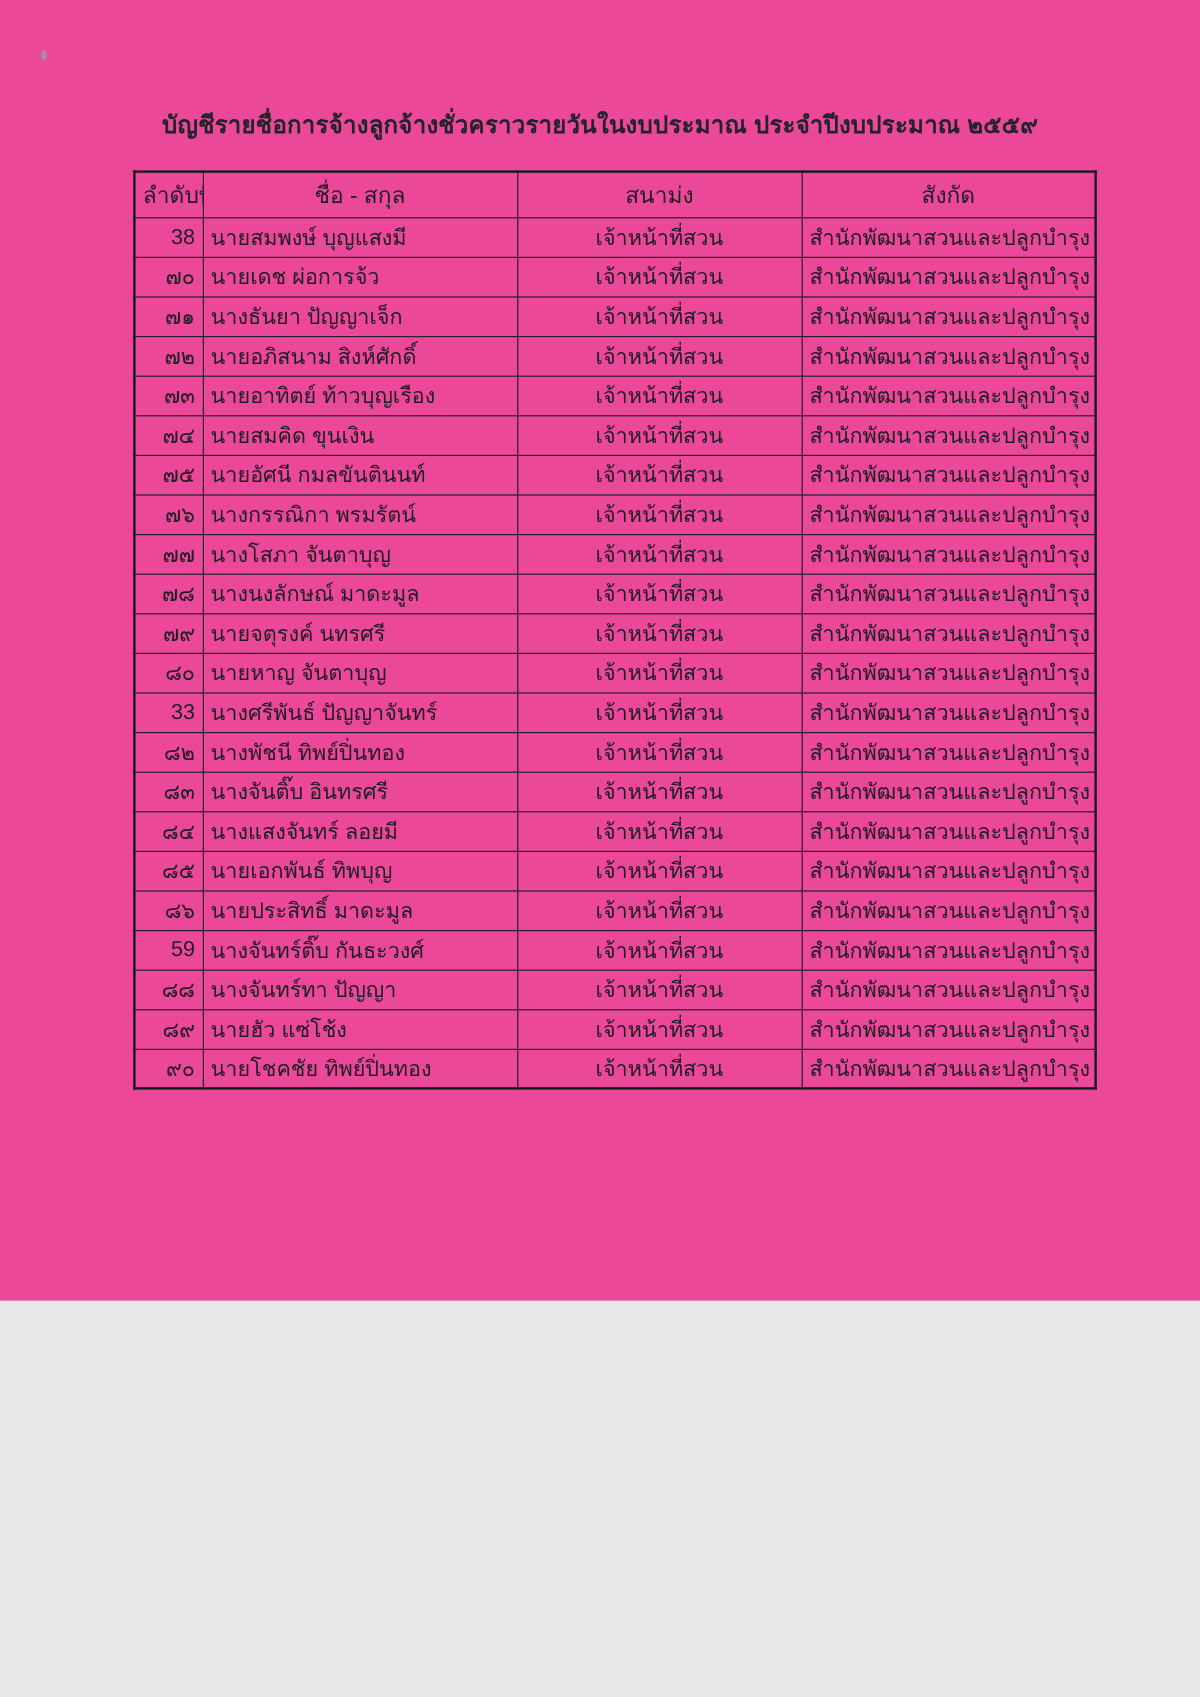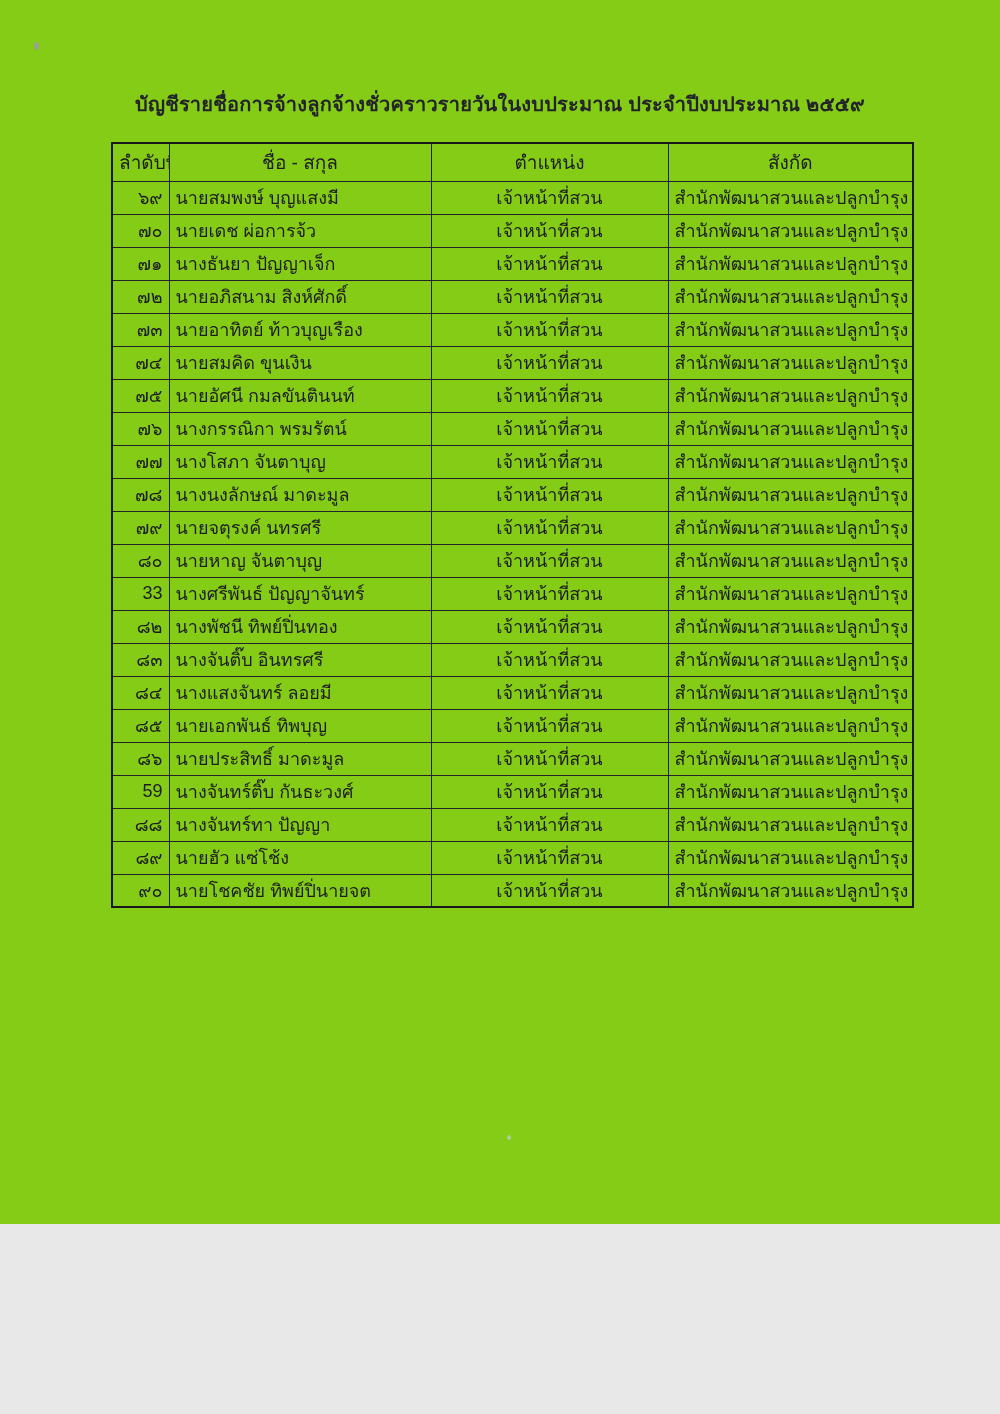--- a/index.html
+++ b/index.html
@@ -2,23 +2,23 @@
 <html lang="th"><head>
 <meta charset="utf-8">
 <style>
   * { margin: 0; padding: 0; box-sizing: border-box; }
   html, body { background: #e8e8e8; }
   body { font-family: "Liberation Sans", "DejaVu Sans", sans-serif; }
 
   .page {
     position: relative;
     width: 1000px;
-    height: 1224px;
+    height: 1084px;
     margin: 0 auto;
-    background: #84cc16;
+    background: #ec4899;
     color: #1d1d24;
     overflow: hidden;
   }
 
   .doc-title {
     position: absolute;
     top: 88px;
     left: 0;
     width: 100%;
     text-align: center;
@@ -90,27 +90,27 @@
     <colgroup>
       <col class="col-no">
       <col class="col-name">
       <col class="col-position">
       <col class="col-affiliation">
     </colgroup>
     <thead>
       <tr>
         <th>ลำดับที่</th>
         <th>ชื่อ - สกุล</th>
-        <th>ตำแหน่ง</th>
+        <th>สนาม่ง</th>
         <th>สังกัด</th>
       </tr>
     </thead>
     <tbody>
     <tr>
-      <td class="cell-no">๖๙</td>
+      <td class="cell-no">38</td>
       <td class="cell-name">นายสมพงษ์  บุญแสงมี</td>
       <td class="cell-position">เจ้าหน้าที่สวน</td>
       <td class="cell-affiliation">สำนักพัฒนาสวนและปลูกบำรุง</td>
     </tr>
 
     <tr>
       <td class="cell-no">๗๐</td>
       <td class="cell-name">นายเดช  ผ่อการจ้ว</td>
       <td class="cell-position">เจ้าหน้าที่สวน</td>
       <td class="cell-affiliation">สำนักพัฒนาสวนและปลูกบำรุง</td>
@@ -244,20 +244,20 @@
 
     <tr>
       <td class="cell-no">๘๙</td>
       <td class="cell-name">นายฮัว  แซ่โช้ง</td>
       <td class="cell-position">เจ้าหน้าที่สวน</td>
       <td class="cell-affiliation">สำนักพัฒนาสวนและปลูกบำรุง</td>
     </tr>
 
     <tr>
       <td class="cell-no">๙๐</td>
-      <td class="cell-name">นายโชคชัย ทิพย์ปิ่นายจต</td>
+      <td class="cell-name">นายโชคชัย ทิพย์ปิ่นทอง</td>
       <td class="cell-position">เจ้าหน้าที่สวน</td>
       <td class="cell-affiliation">สำนักพัฒนาสวนและปลูกบำรุง</td>
     </tr>
   </tbody>
   </table>
 
 </div>
 
 </body></html>

